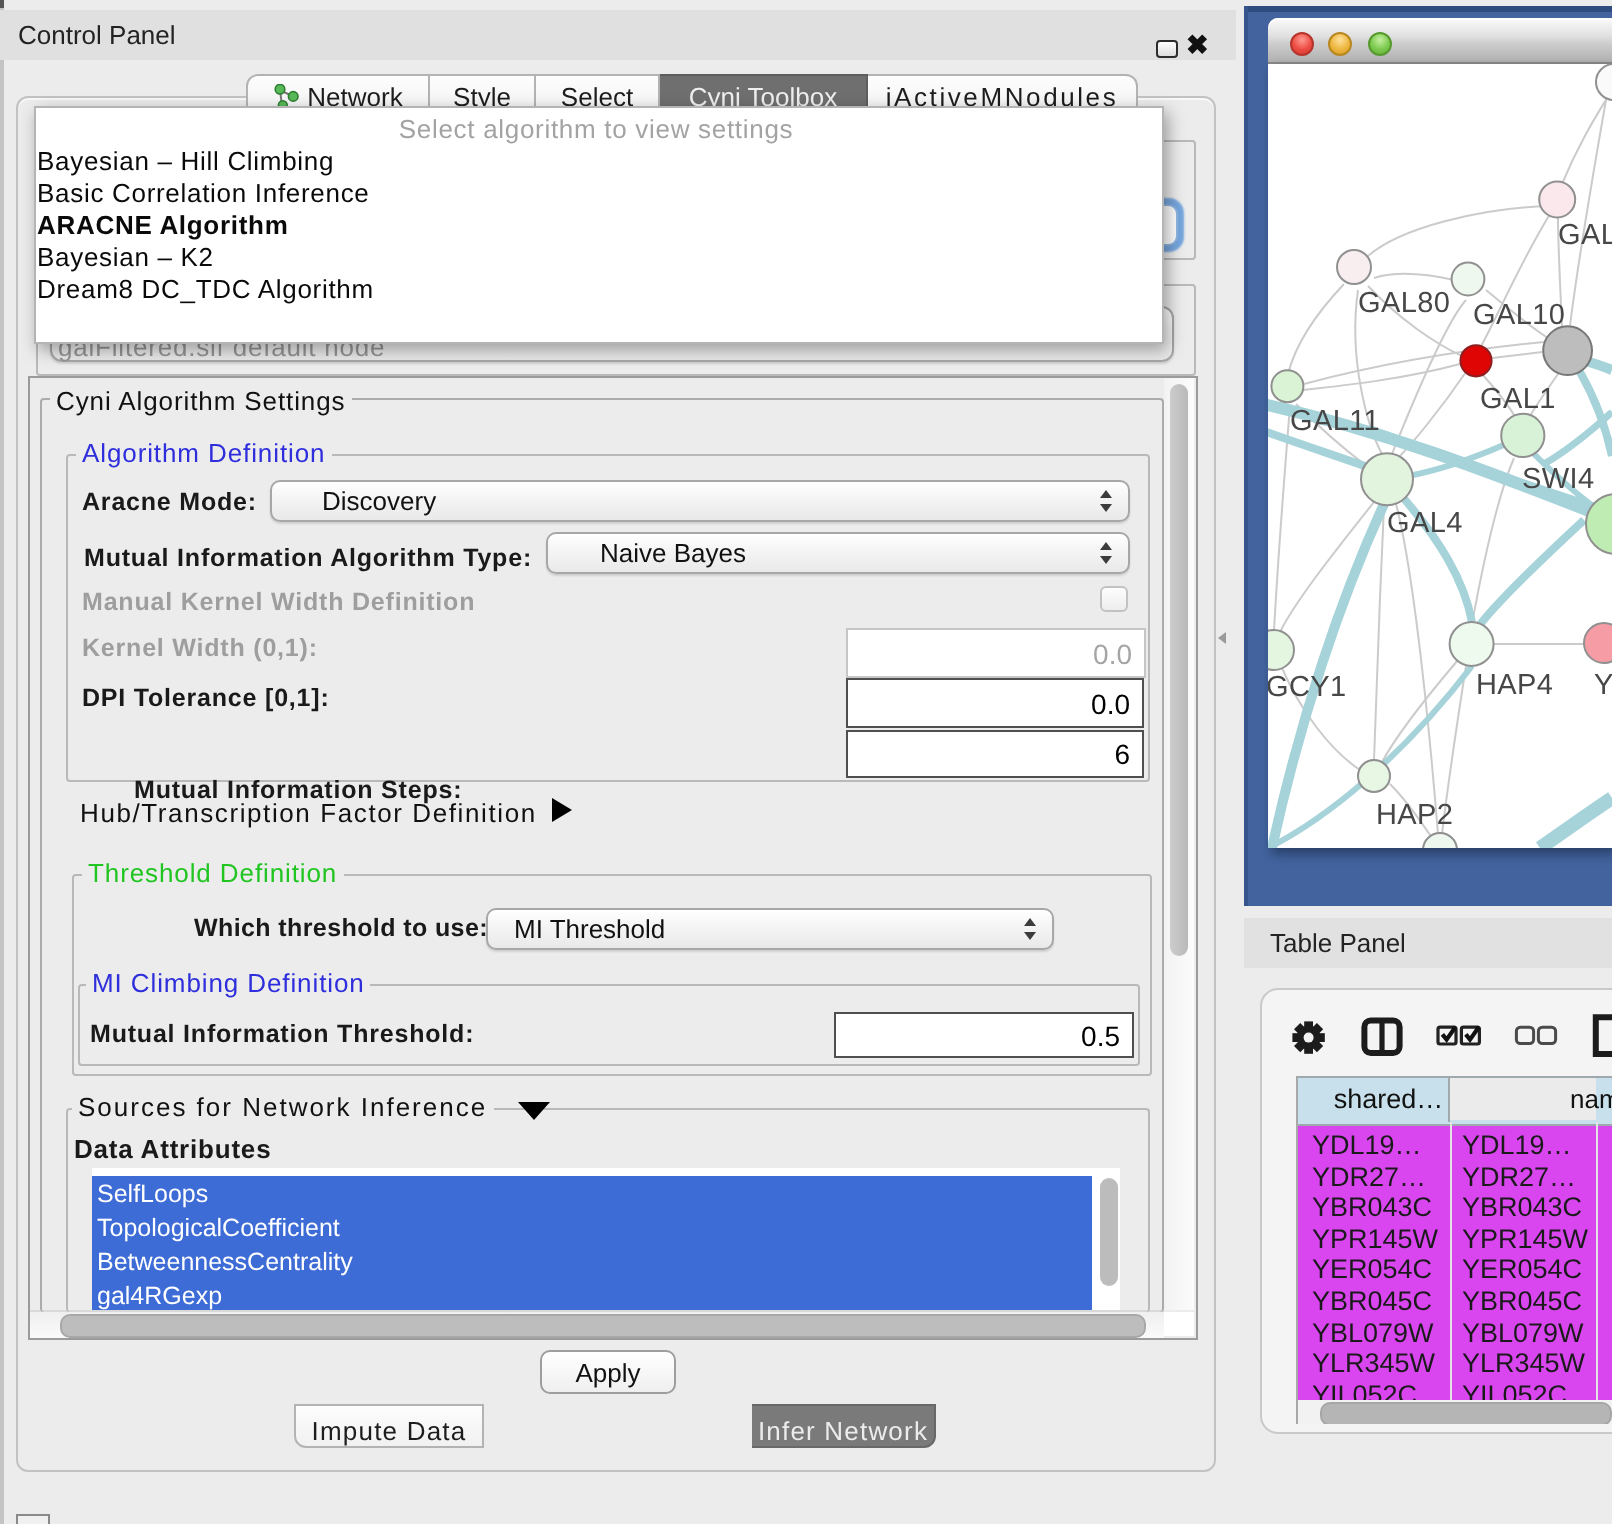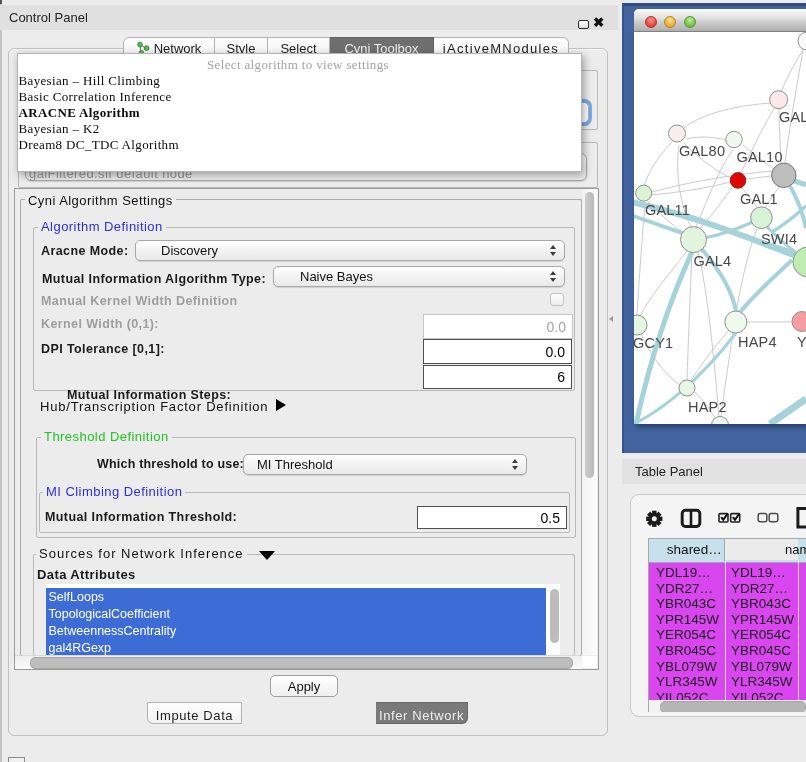--- a/index.html
+++ b/index.html
@@ -138,21 +138,21 @@
 <div class="abs" style="left:270px;top:675px;width:66px;height:20px;border:1px solid #9e9e9e;border-radius:5px;background:linear-gradient(180deg,#ffffff,#efefef);font-size:13px;color:#111;display:flex;align-items:center;justify-content:center;">Apply</div>
 
 <div class="abs" style="left:147px;top:702px;width:322px;height:22px;">
   <div class="tab" style="left:0;width:95px;height:22px;border-left:1px solid #b3b3b3;border-radius:0 0 0 6px;letter-spacing:0.6px;padding-top:6px;">Impute Data</div>
   <div class="tab" style="left:229px;width:92px;height:22px;background:#7a7a7a;border-color:#686868;color:#ececec;border-radius:0 0 6px 0;letter-spacing:0.6px;padding-top:6px;">Infer Network</div>
 </div>
 
 <div class="abs" style="left:8px;top:757px;width:15px;height:10px;border:1.5px solid #8a8a8a;background:#f0f0f0;"></div>
 
 <div class="abs" style="left:16.5px;top:52.5px;width:563px;height:117px;background:#fff;border:1px solid #b4b4b4;box-shadow:2px 3px 8px rgba(0,0,0,0.35);z-index:50;"></div>
-<div class="abs" style="left:16.5px;top:57px;width:563px;z-index:51;font-size:13px;line-height:16px;color:#0a0a0a;letter-spacing:0.35px;font-family:Liberation Serif, serif;">
+<div class="abs" style="left:16.5px;top:57px;width:563px;z-index:51;font-size:13px;line-height:16px;color:#0a0a0a;letter-spacing:0.35px;">
   <div style="text-align:center;color:#a3a3a3;">Select algorithm to view settings</div>
   <div style="padding-left:2px;">Bayesian – Hill Climbing</div>
   <div style="padding-left:2px;">Basic Correlation Inference</div>
   <div style="padding-left:2px;font-weight:bold;">ARACNE Algorithm</div>
   <div style="padding-left:2px;">Bayesian – K2</div>
   <div style="padding-left:2px;">Dream8 DC_TDC Algorithm</div>
 </div>
 
 <div class="abs" style="left:609px;top:316px;width:0;height:0;border-top:3px solid transparent;border-bottom:3px solid transparent;border-right:4px solid #9a9a9a;"></div>
 

